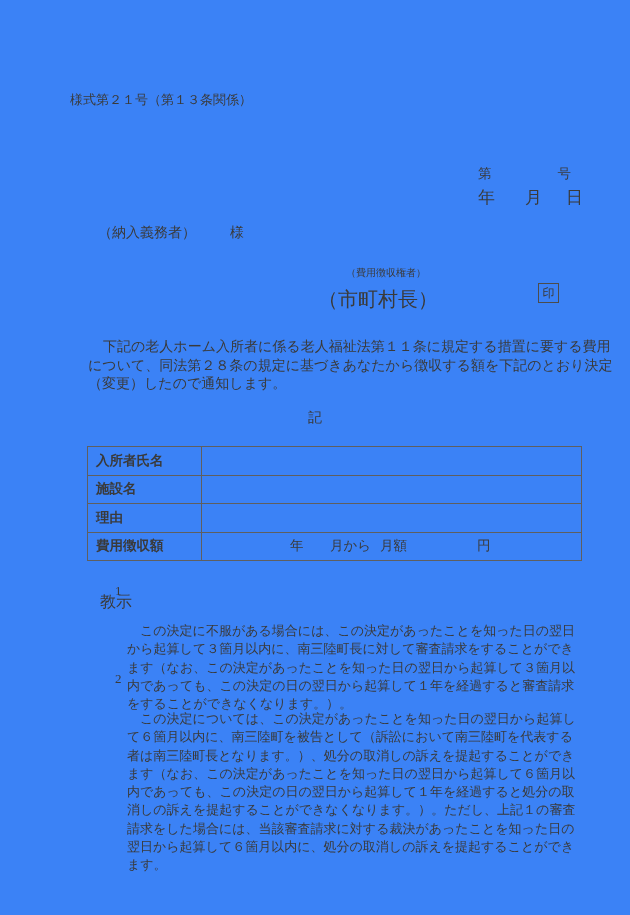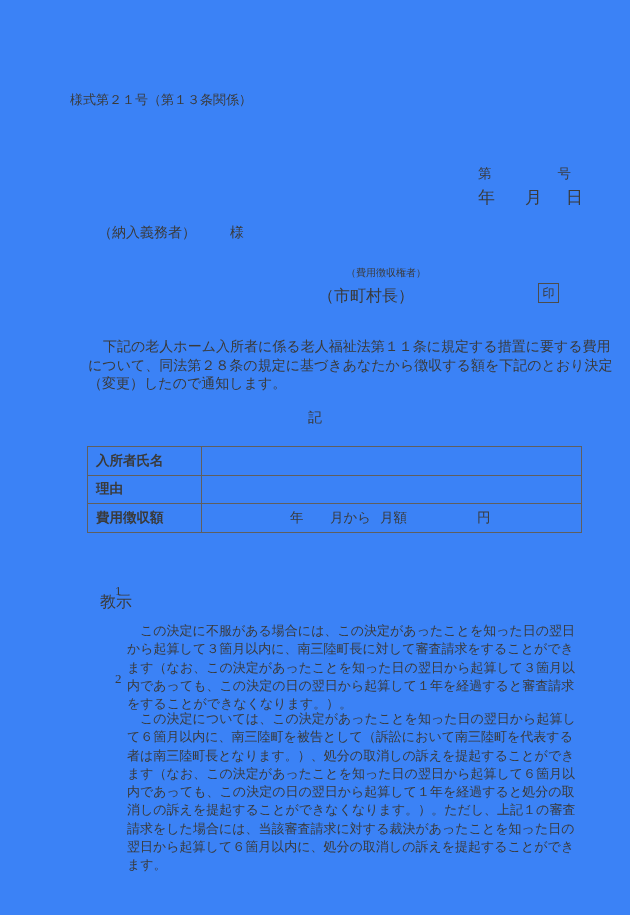--- a/index.html
+++ b/index.html
@@ -17,21 +17,21 @@
   .doc-number { position: absolute; left: 478px; top: 165px; font-size: 13.5px; }
   .doc-number .suffix { margin-left: 66px; }
   .doc-date { position: absolute; left: 478px; top: 186px; font-size: 17px; }
   .doc-date .month { margin-left: 30px; }
   .doc-date .day   { margin-left: 24px; }
 
   .addressee { position: absolute; left: 98px; top: 224px; font-size: 14px; }
   .addressee .honorific { margin-left: 34px; }
 
   .issuer-authority { position: absolute; left: 318px; top: 266px; font-size: 10px; margin-left: 28px; }
-  .issuer-mayor     { position: absolute; left: 318px; top: 286px; font-size: 16px; }
+  .issuer-mayor     { position: absolute; left: 318px; top: 286px; font-size: 20px; }
   .seal-box {
     position: absolute; left: 538px; top: 283px;
     width: 19px; height: 18px; border: 1px solid #4c4c4c;
     font-size: 12px; line-height: 18px; text-align: center;
   }
 
   .body-paragraph {
     position: absolute; left: 72px; top: 322px; width: 548px;
     margin: 16px; font-size: 14px; line-height: 18.5px;
     white-space: pre-line; text-indent: 15px;
@@ -97,20 +97,24 @@
 
   <div class="record-mark">記</div>
 
   <table class="info-table">
     <tbody>
         <tr>
       <td class="lbl">入所者氏名</td>
       <td class="val"></td>
     </tr>
     <tr>
+      <td class="lbl">施設名</td>
+      <td class="val"></td>
+    </tr>
+    <tr>
       <td class="lbl">理由</td>
       <td class="val"></td>
     </tr>
     <tr>
       <td class="lbl">費用徴収額</td>
       <td class="val fee">
         <span class="fy">年</span>
         <span class="fm">月から</span>
         <span class="fa">月額</span>
         <span class="fu">円</span>

